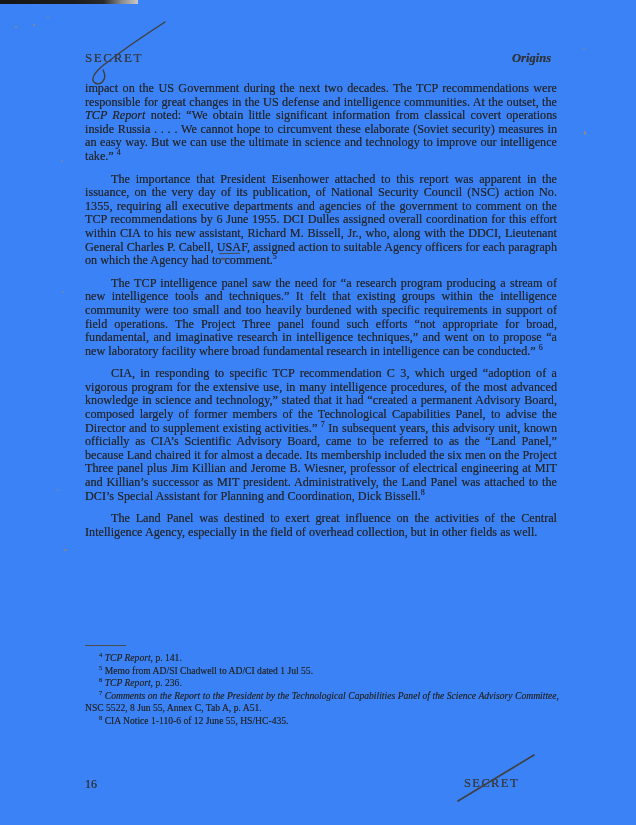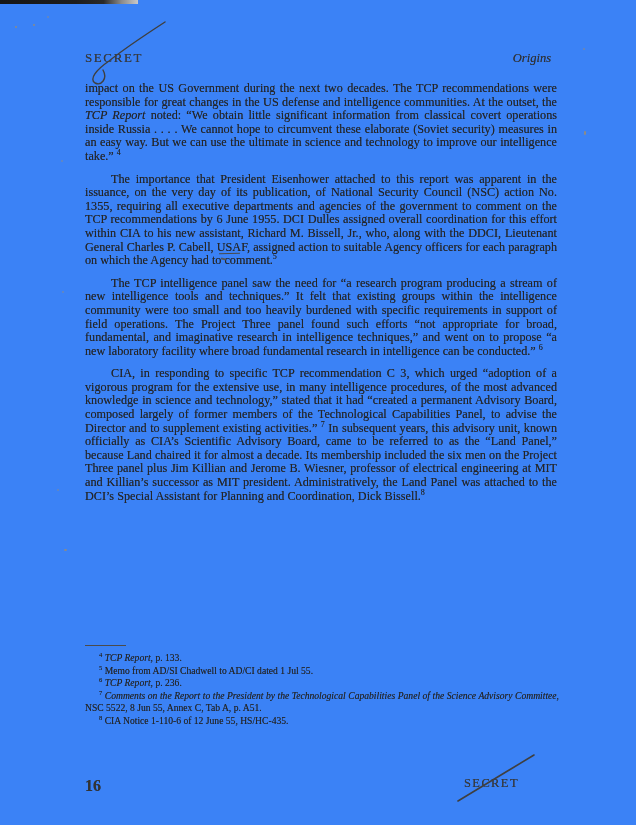--- a/index.html
+++ b/index.html
@@ -25,21 +25,21 @@
     display:flex;justify-content:space-between;align-items:baseline;
   }
   .secret-top{
     font-size:13px;letter-spacing:1.6px;color:#3a3a3a;
     position:relative;
   }
   .strike-top{
     position:absolute;left:-2px;top:-31px;width:86px;height:66px;
     pointer-events:none;
   }
-  .running-head{font-style:italic;font-size:12.5px;color:#333;}
+  .running-head{font-style:italic;font-size:12.5px;color:#333;font-weight:bold;}
   
   .bodytext{
     position:absolute;left:85px;top:82px;width:472px;
     font-size:12.2px;line-height:13.6px;text-align:justify;
   }
   .para{margin:0 0 9px 0;text-indent:26px;}
   .para.noindent{text-indent:0;}
   .it{font-style:italic;font-family:Liberation Serif, serif;}
   sup{font-size:8px;line-height:0;vertical-align:super;}
   
@@ -50,21 +50,21 @@
     position:absolute;left:85px;top:645px;width:41px;height:0;
     border-top:1.2px solid #4b4b4b;
   }
   .footnotes{
     position:absolute;left:85px;top:652px;width:474px;
     font-size:9.6px;line-height:12.6px;text-align:justify;
   }
   .fn{margin:0;text-indent:14px;}
   .fn sup{font-size:6.5px;}
   
-  .page-number{position:absolute;left:85px;top:777px;font-size:16px;color:#333;font-weight:bold;}
+  .page-number{position:absolute;left:85px;top:777px;font-size:12px;color:#333;}
   .secret-bottom{
     position:absolute;left:464px;top:776px;
     font-size:12.5px;letter-spacing:1.4px;color:#3a3a3a;
   }
   .strike-bottom{
     position:absolute;left:450px;top:752px;width:92px;height:52px;
     pointer-events:none;
   }
   svg path, svg line{stroke:#3f3f3f;fill:none;stroke-linecap:round;}
 </style>
@@ -92,28 +92,29 @@
       </svg>
     </span>
     <span class="running-head">Origins</span>
   </div>
 
   <div class="bodytext">
       <p class="para noindent"><span>impact on the US Government during the next two decades. The TCP recommendations were responsible for great changes in the US defense and intelligence communities. At the outset, the </span><span class="it">TCP Report</span><span> noted: “We obtain little significant information from classical covert operations inside Russia . . . . We cannot hope to circumvent these elaborate (Soviet security) measures in an easy way. But we can use the ultimate in science and technology to improve our intelligence take.” </span><sup>4</sup></p>
       <p class="para"><span>The importance that President Eisenhower attached to this report was apparent in the issuance, on the very day of its publication, of National Security Council (NSC) action No. 1355, requiring all executive departments and agencies of the government to comment on the TCP recommendations by 6 June 1955. DCI Dulles assigned overall coordination for this effort within CIA to his new assistant, Richard M. Bissell, Jr., who, along with the DDCI, Lieutenant General Charles P. Cabell, USAF, assigned action to suitable Agency officers for each paragraph on which the Agency had to comment.</span><sup>5</sup></p>
       <p class="para"><span>The TCP intelligence panel saw the need for “a research program producing a stream of new intelligence tools and techniques.” It felt that existing groups within the intelligence community were too small and too heavily burdened with specific requirements in support of field operations. The Project Three panel found such efforts “not appropriate for broad, fundamental, and imaginative research in intelligence techniques,” and went on to propose “a new laboratory facility where broad fundamental research in intelligence can be conducted.” </span><sup>6</sup></p>
       <p class="para"><span>CIA, in responding to specific TCP recommendation C 3, which urged “adoption of a vigorous program for the extensive use, in many intelligence procedures, of the most advanced knowledge in science and technology,” stated that it had “created a permanent Advisory Board, composed largely of former members of the Technological Capabilities Panel, to advise the Director and to supplement existing activities.” </span><sup>7</sup><span> In subsequent years, this advisory unit, known officially as CIA’s Scientific Advisory Board, came to be referred to as the “Land Panel,” because Land chaired it for almost a decade. Its membership included the six men on the Project Three panel plus Jim Killian and Jerome B. Wiesner, professor of electrical engineering at MIT and Killian’s successor as MIT president. Administratively, the Land Panel was attached to the DCI’s Special Assistant for Planning and Coordination, Dick Bissell.</span><sup>8</sup></p>
+      <p class="para"><span>The Land Panel was destined to exert great influence on the activities of the Central Intelligence Agency, especially in the field of overhead collection, but in other fields as well.</span></p>
     </div>
 
   <div class="pen-underline"></div>
   <div class="pen-caret"></div>
 
   <div class="fn-rule"></div>
   <div class="footnotes">
-      <p class="fn"><sup>4</sup> <span class="it">TCP Report</span><span>, p. 133.</span></p>
+      <p class="fn"><sup>4</sup> <span class="it">TCP Report</span><span>, p. 141.</span></p>
       <p class="fn"><sup>5</sup> <span>Memo from AD/SI Chadwell to AD/CI dated 1 Jul 55.</span></p>
       <p class="fn"><sup>6</sup> <span class="it">TCP Report</span><span>, p. 236.</span></p>
       <p class="fn"><sup>7</sup> <span class="it">Comments on the Report to the President by the Technological Capabilities Panel of the Science Advisory Committee</span><span>, NSC 5522, 8 Jun 55, Annex C, Tab A, p. A51.</span></p>
       <p class="fn"><sup>8</sup> <span>CIA Notice 1-110-6 of 12 June 55, HS/HC-435.</span></p>
     </div>
 
   <span class="page-number">16</span>
   <span class="secret-bottom">
     <span>SECRET</span>
   </span>

